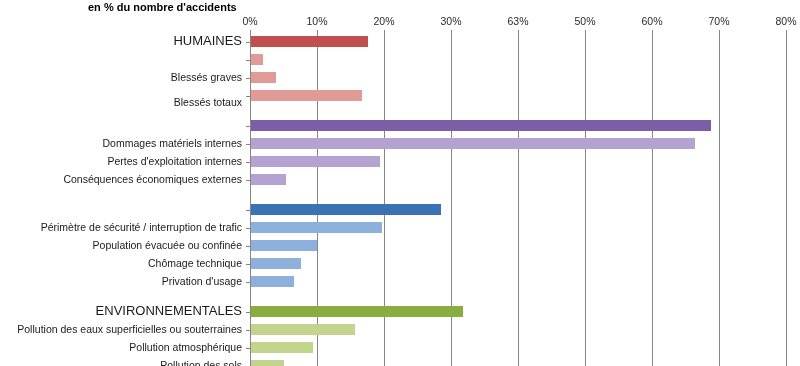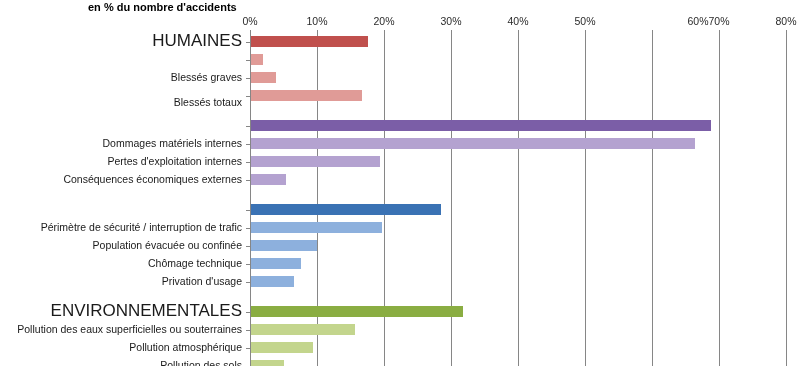--- a/index.html
+++ b/index.html
@@ -89,21 +89,21 @@
     right: 0;
     width: 246px;
     text-align: right;
     font-size: 10.5px;
     line-height: 12px;
     color: #1a1a1a;
     white-space: nowrap;
     padding-right: 4px;
   }
   .cat-label.is-group {
-    font-size: 17px;
+    font-size: 13px;
   }
 
   
   .tickmark {
     position: absolute;
     left: -4px;
     width: 4px;
     height: 1px;
     background: #868686;
   }
@@ -120,23 +120,23 @@
 
 <div id="chart-root">
 
   <div id="chart-title">en % du nombre d'accidents</div>
 
   <div id="axis-labels">
       <div class="axis-tick-label" style="left: 250px;">0%</div>
       <div class="axis-tick-label" style="left: 317px;">10%</div>
       <div class="axis-tick-label" style="left: 384px;">20%</div>
       <div class="axis-tick-label" style="left: 451px;">30%</div>
-      <div class="axis-tick-label" style="left: 518px;">40%</div>
+      <div class="axis-tick-label" style="left: 518px;">63%</div>
       <div class="axis-tick-label" style="left: 585px;">50%</div>
-      <div class="axis-tick-label" style="left: 652px; margin-left: 46px;">60%</div>
+      <div class="axis-tick-label" style="left: 652px;">60%</div>
       <div class="axis-tick-label" style="left: 719px;">70%</div>
       <div class="axis-tick-label" style="left: 786px;">80%</div>
     </div>
 
   <div id="category-labels">
       <div class="cat-label is-group" style="top: 5px;">HUMAINES</div>
       <div class="cat-label" style="top: 41px;">Blessés graves</div>
       <div class="cat-label" style="top: 66px;">Blessés totaux</div>
       <div class="cat-label" style="top: 107px;">Dommages matériels internes</div>
       <div class="cat-label" style="top: 125px;">Pertes d'exploitation internes</div>

